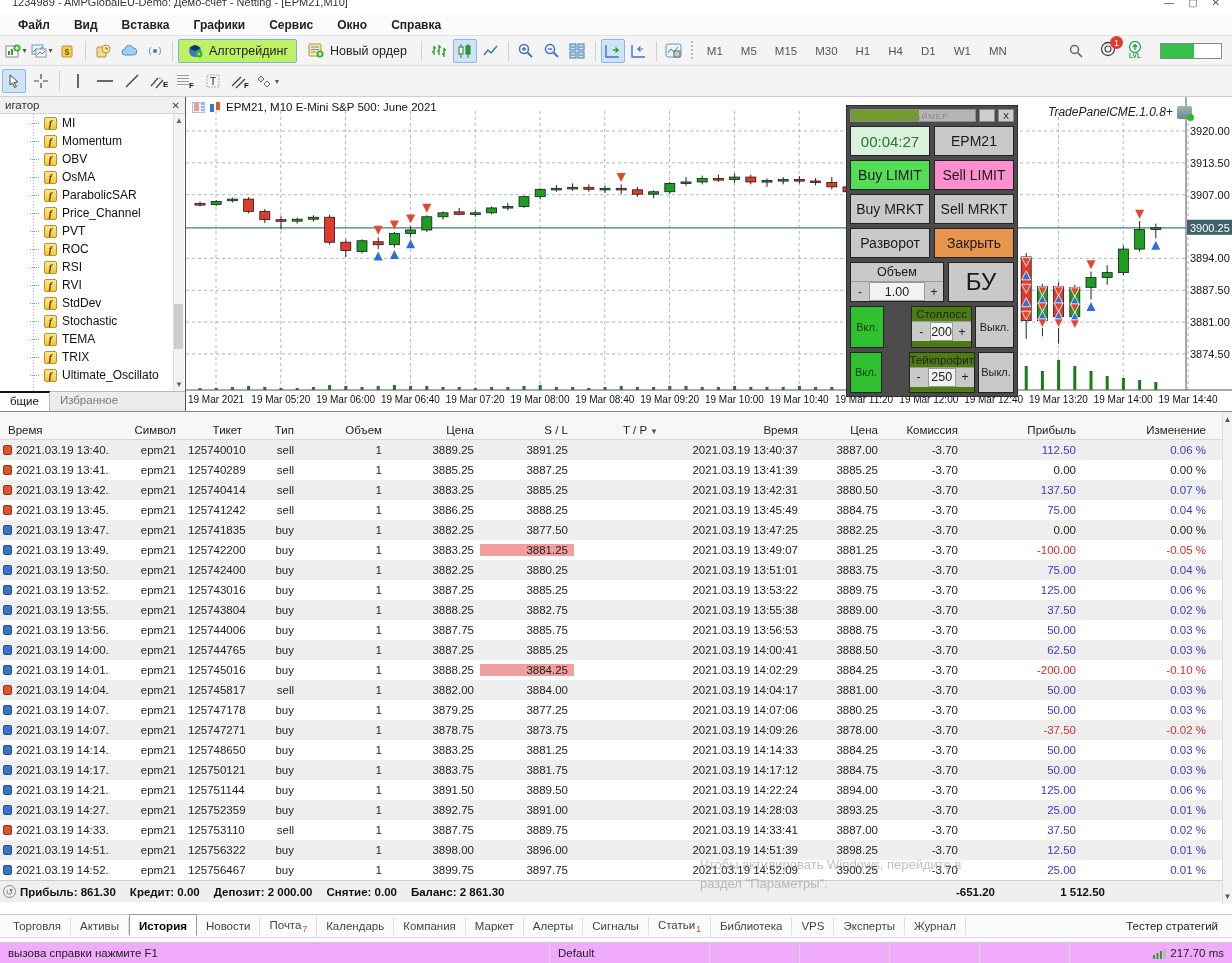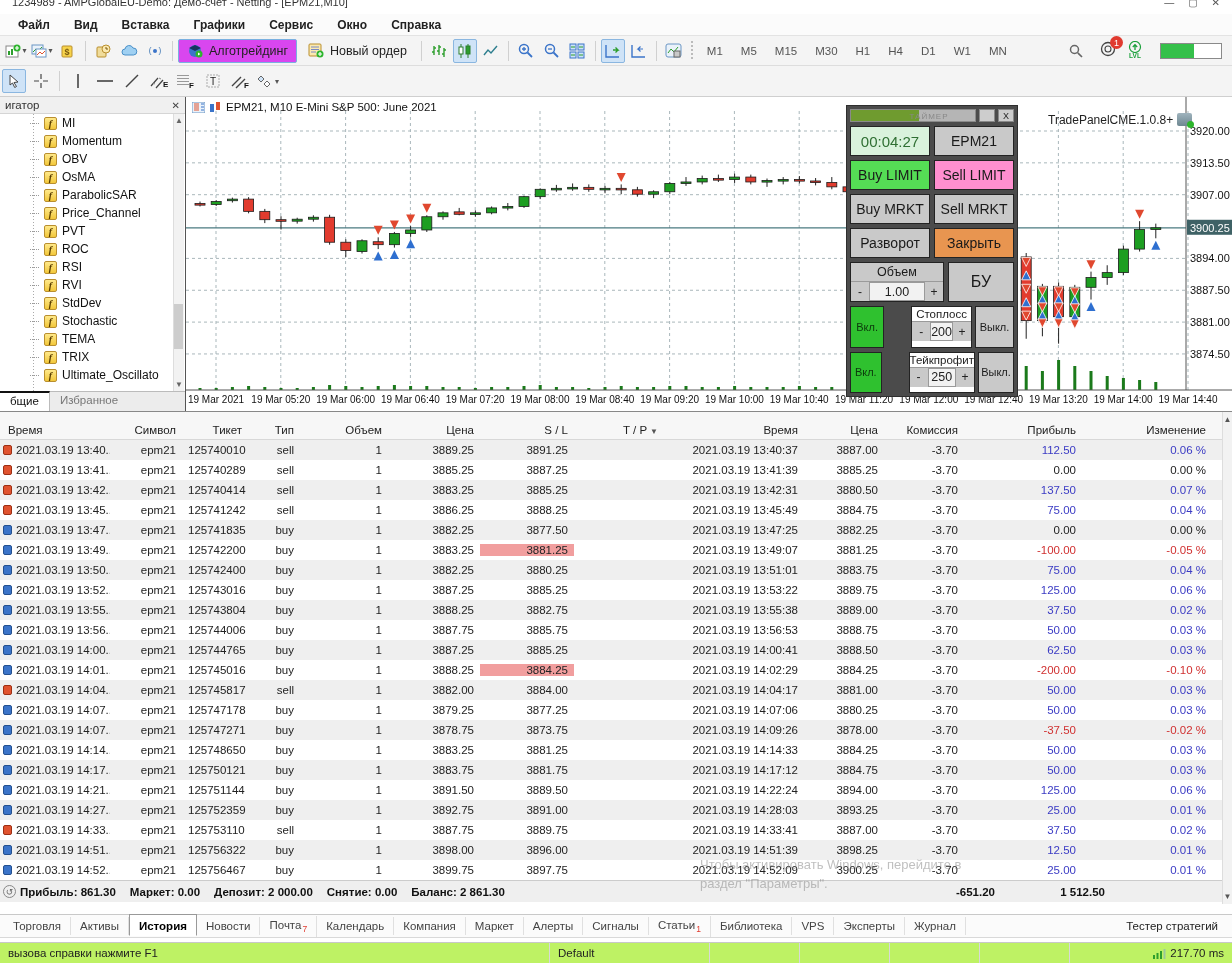--- a/index.html
+++ b/index.html
@@ -19,21 +19,21 @@
   
   .toolbar1{height:30px; background:#f4f4f4; border-bottom:1px solid #ddd; display:flex; align-items:center; padding:0 4px; gap:2px;}
   .toolbar2{height:31px; background:#f4f4f4; border-bottom:1px solid #cfcfcf; display:flex; align-items:center; padding:0 2px; gap:3px;}
   .tbtn{height:24px; min-width:24px; display:flex; align-items:center; justify-content:center; border:1px solid transparent; border-radius:2px; color:#444; font-size:13px;}
   .tbtn.hl{background:#cfe3f7; border-color:#8ab6e0;}
   .tbtn svg{display:block;}
   .tsep{width:1px; height:20px; background:#d0d0d0; margin:0 3px;}
   .tsep.dotted{background:repeating-linear-gradient(#bbb 0 2px, transparent 2px 4px); width:2px;}
   .drop{font-size:8px; color:#555; margin-left:1px;}
   .btn-label{display:flex; align-items:center; gap:5px; padding:2px 8px; height:24px; border:1px solid transparent; border-radius:2px; font-size:12.5px; color:#222;}
-  .btn-label.hl{background:#d946ef; border-color:#7ab0e0;}
+  .btn-label.hl{background:#bef264; border-color:#7ab0e0;}
   .tf{font-size:11.5px; color:#555; padding:3px 9px;}
   .bell-wrap{position:relative;}
   .badge{position:absolute; top:-5px; right:-7px; background:#e03a2f; color:#fff; border-radius:50%; width:13px; height:13px; font-size:9px; display:flex; align-items:center; justify-content:center;}
   .lvl{display:flex; flex-direction:column; align-items:center; line-height:1; color:#19a03a;}
   .lvl .txt{font-size:6.5px; font-weight:bold;}
   .progress{width:62px; height:16px; border:1px solid #8a8a8a; background:#fff; margin-left:6px;}
   .progress .fill{height:100%; width:55%; background:#35c04a;}
 
   
   .main{height:315px; display:flex; border-bottom:1px solid #888;}
@@ -50,21 +50,21 @@
   .nav-scroll{position:absolute; right:1px; top:0; bottom:0; width:11px; background:#f2f2f2; border-left:1px solid #ddd; display:flex; flex-direction:column; align-items:center; justify-content:space-between; font-size:8px; color:#666; padding:2px 0;}
   .nav-thumb{position:absolute; right:2px; top:190px; width:9px; height:45px; background:#cdcdcd;}
   .nav-tabs{height:20px; display:flex; border-top:1px solid #bbb; background:#ececec; font-size:11.5px;}
   .nav-tab{padding:2px 10px; color:#777;}
   .nav-tab.active{background:#fff; color:#111; border-right:1px solid #bbb; border-top:2px solid #111; margin-top:-1px;}
 
   
   .chart{flex:1; position:relative; background:#fff; overflow:hidden;}
   .chart-title{position:absolute; top:4px; left:6px; display:flex; gap:4px; align-items:center; font-size:11.5px; color:#111; z-index:3;}
   .ct-icon{width:13px; height:11px; display:inline-block;}
-  .tp-caption{position:absolute; top:16px; left:862px; display:flex; align-items:flex-start; gap:4px; font-size:12px; color:#222; z-index:3;}
+  .tp-caption{position:absolute; top:8px; left:862px; display:flex; align-items:flex-end; gap:4px; font-size:12px; color:#222; z-index:3;font-style:italic;}
   .tp-caption .cap-icon{width:15px; height:13px; background:linear-gradient(#9fb3bd,#6e8791); border-radius:2px; position:relative;}
   .tp-caption .cap-icon:after{content:""; position:absolute; right:-2px; bottom:-2px; width:7px; height:7px; background:#2db52d; border-radius:50%;}
   svg text{font-family:"Liberation Sans", sans-serif;}
 
   
   .tpanel{position:absolute; left:660px; top:8px; width:172px; height:292px; background:#4b4b4b; border:1px solid #2e2e2e; padding:3px; display:flex; flex-direction:column; gap:4px; z-index:5; overflow:hidden;}
   .tp-titlebar{display:flex; gap:3px; height:15px;}
   .tp-progress{flex:1; background:#b5b5b5; border:1px solid #8a8a8a; position:relative; overflow:hidden;}
   .tp-progress .pfill{position:absolute; left:0; top:0; bottom:0; width:55%; background:#6f9b2f;}
   .tp-progress .plabel{position:absolute; width:100%; text-align:center; font-size:8px; color:#888; line-height:13px; letter-spacing:1px;padding-left:32px;}
@@ -73,25 +73,25 @@
   .tp-btn{flex:1; height:30px; background:#c9c9c9; border:1px solid #232323; display:flex; align-items:center; justify-content:center; font-size:14px; color:#1a1a1a;}
   .tp-btn.timer{background:#d9f2dc; color:#2f6f33; font-size:15px;}
   .tp-btn.buy-limit{background:#55dd55;}
   .tp-btn.sell-limit{background:#ff8fcf;}
   .tp-btn.close{background:#e89550;}
   .tp-vol{flex:1; display:flex; flex-direction:column; border:1px solid #232323; background:#c9c9c9;}
   .tp-vol .vlabel{text-align:center; font-size:12.5px; padding:2px 0; color:#1a1a1a;}
   .stepper{display:flex; align-items:stretch; height:20px; border-top:1px solid #9a9a9a;}
   .stepper .sbtn{width:18px; display:flex; align-items:center; justify-content:center; font-size:12px; background:#c9c9c9; color:#222;}
   .stepper .sval{flex:1; background:#f2f2f2; border:1px solid #9a9a9a; display:flex; align-items:center; justify-content:center; font-size:12.5px;}
-  .tp-bu{width:66px; background:#c9c9c9; border:1px solid #232323; display:flex; align-items:center; justify-content:center; font-size:16px; color:#1a1a1a;}
+  .tp-bu{width:66px; background:#c9c9c9; border:1px solid #232323; display:flex; align-items:center; justify-content:center; font-size:24px; color:#1a1a1a;}
   .tp-stop{display:flex; gap:3px; height:46px;}
   .onbtn{width:35px; background:#2fc12f; border:1px solid #232323; display:flex; align-items:center; justify-content:center; font-size:11px; color:#0c3a0c;}
   .offbtn{width:40px; background:#c9c9c9; border:1px solid #232323; display:flex; align-items:center; justify-content:center; font-size:11px; color:#1a1a1a;}
-  .stopmid{flex:1; display:flex; flex-direction:column; border:1px solid #232323; background:#ffffff;margin-left:24px;}
+  .stopmid{flex:1; display:flex; flex-direction:column; border:1px solid #232323; background:#4d7c0f;margin-left:24px;}
   .stopmid .slabel{text-align:center; font-size:11.5px; padding:1px 0;}
 
   
   .history{position:relative;}
   .h-header{height:28px; display:grid; align-items:end; background:#f7f7f7; border-bottom:1px solid #d8d8d8; font-size:11.5px; color:#222; padding-bottom:3px;}
   .h-header .hc{padding:0 6px; text-align:right; white-space:nowrap;}
   .h-header .hc:first-child{text-align:left; padding-left:8px;}
   .h-grid{display:grid; grid-template-columns:110px 72px 66px 52px 88px 92px 94px 90px 140px 80px 80px 118px 130px 1fr;}
   .h-body{height:440px; overflow:hidden;}
   .h-row{height:20px; display:grid; align-items:center; font-size:11.5px;}
@@ -117,21 +117,21 @@
   .watermark .w2{font-size:13px; color:rgba(130,130,130,.5); line-height:1.45; margin-top:4px;}
 
   
   .tabsbar{position:absolute; left:0; right:0; top:914px; height:24px; background:#fbfbfb; border-top:1px solid #c9c9c9; border-bottom:1px solid #d9d9d9; display:flex; align-items:center; font-size:11.5px; color:#444; padding-left:4px;}
   .btab{padding:3px 9px; display:flex; align-items:flex-start; border-right:1px solid #e0e0e0; white-space:nowrap;}
   .btab.active{background:#fff; border:1px solid #999; border-bottom:1px solid #fff; font-weight:bold; color:#000; margin-top:-2px; padding-top:5px;}
   .btab .bdg{color:#e03a2f; font-size:8.5px; margin-left:1px; margin-top:5px;}
   .tester{margin-left:auto; padding-right:14px; color:#222;}
 
   
-  .statusbar{position:absolute; left:0; right:0; top:942px; height:21px; background:#bef264; border-top:1px solid #c8c8c8; display:flex; align-items:center; font-size:11.5px; color:#222;}
+  .statusbar{position:absolute; left:0; right:0; top:942px; height:21px; background:#f0abfc; border-top:1px solid #c8c8c8; display:flex; align-items:center; font-size:11.5px; color:#222;}
   .sb-seg{height:100%; display:flex; align-items:center; padding:0 8px; border-right:1px solid #d8d8d8; white-space:nowrap;}
   .sb-help{width:550px;}
   .sb-profile{width:160px;}
   .sb-empty{width:90px;}
   .sb-ping{margin-left:auto; display:flex; align-items:center; gap:4px; padding-right:8px;}
 </style>
 </head>
 <body>
 
 <div class="app">
@@ -1208,21 +1208,21 @@
           <div></div>
         </div>
       </div>
     <div class="tbl-scroll">
         <span>▲</span>
         <span>▼</span>
       </div>
     <div class="h-summary">
       <span class="sicn">↺</span>
       <span class="sum-item">Прибыль: 861.30</span>
-      <span class="sum-item">Маркет: 0.00</span>
+      <span class="sum-item">Кредит: 0.00</span>
       <span class="sum-item">Депозит: 2 000.00</span>
       <span class="sum-item">Снятие: 0.00</span>
       <span class="sum-item">Баланс: 2 861.30</span>
       <span class="sum-total" style="left:895px; width:100px;">-651.20</span>
       <span class="sum-total" style="left:1005px; width:100px;">1 512.50</span>
     </div>
   </div>
 
   <div class="watermark">
     <div class="w2">Чтобы активировать Windows, перейдите в раздел "Параметры".</div>

